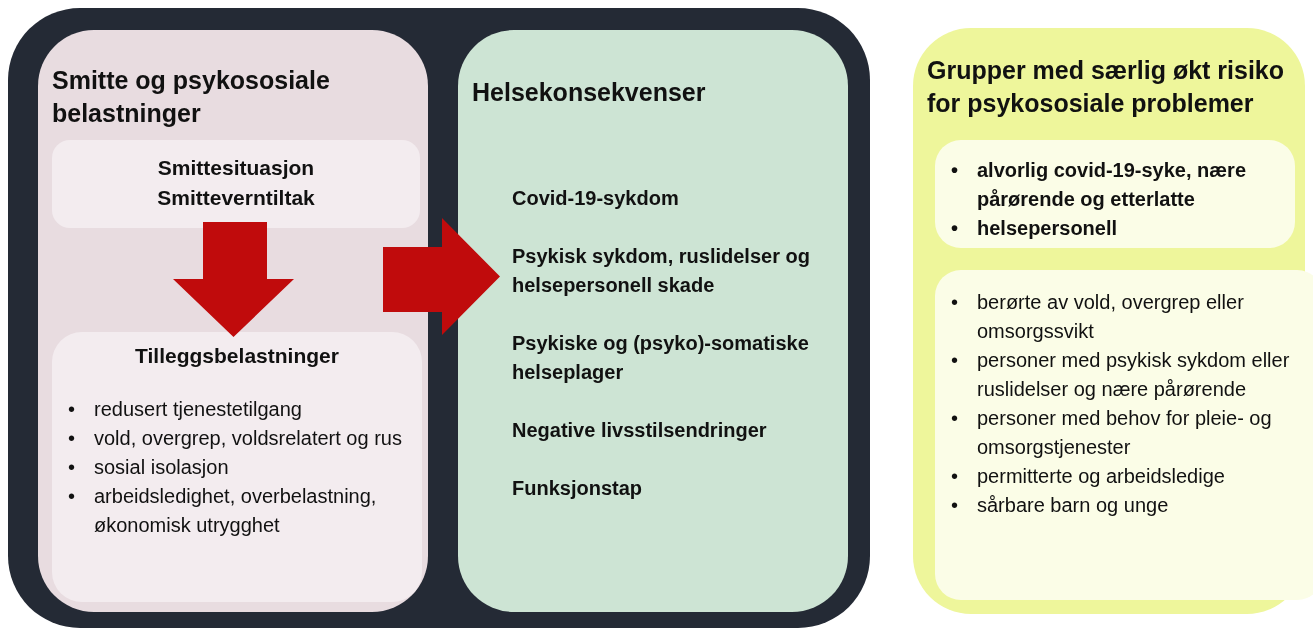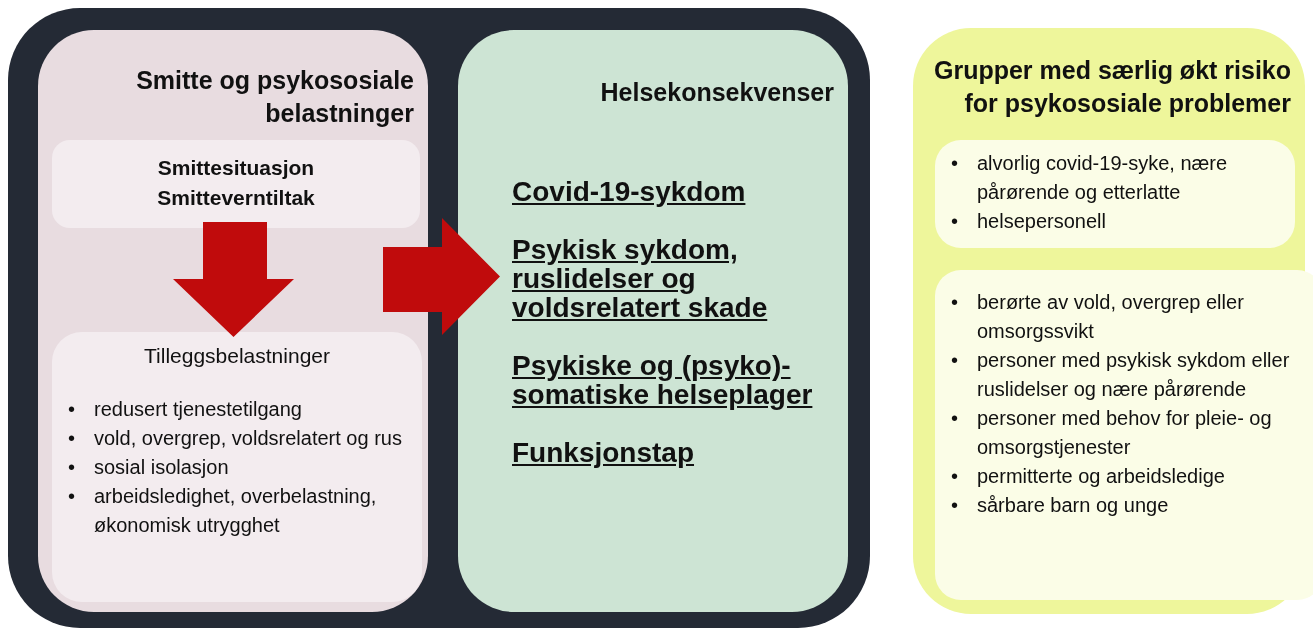--- a/index.html
+++ b/index.html
@@ -29,58 +29,58 @@
   }
   .panel-green{
     left:458px;top:30px;width:390px;height:582px;
     background:var(--c-green);border-radius:56px;z-index:1;
   }
   .panel-yellow{
     left:913px;top:28px;width:392px;height:586px;
     background:var(--c-yellow);border-radius:58px;z-index:1;
   }
   .panel-title{
-    text-align:right;font-weight:bold;font-size:25px;line-height:33px;
+    text-align:left;font-weight:bold;font-size:25px;line-height:33px;
     margin:0 14px;
   }
   .panel-pink .panel-title{padding-top:34px;}
   .panel-green .panel-title{padding-top:46px;}
   .panel-yellow .panel-title{padding-top:26px;}
 
   .sub-box{position:absolute;box-sizing:border-box;background:var(--c-pink-light);z-index:2;}
   .box-situation{
     left:14px;top:110px;width:368px;height:88px;border-radius:18px;
     text-align:center;font-weight:bold;font-size:21px;line-height:30px;padding-top:13px;
   }
   .box-additional{
     left:14px;top:302px;width:370px;height:270px;border-radius:30px;
   }
   .box-additional .sub-title{
-    text-align:center;font-weight:normal;font-size:21px;line-height:30px;padding-top:9px;margin:0;
+    text-align:center;font-weight:bold;font-size:21px;line-height:30px;padding-top:9px;margin:0;
   }
   ul.bullets{
     list-style:none;margin:0;padding:0;font-size:20px;line-height:29px;
   }
   ul.bullets li{position:relative;padding-left:42px;padding-right:14px;}
   ul.bullets li::before{
     content:"\2022";position:absolute;left:16px;top:0;
   }
   .box-additional ul.bullets{margin-top:24px;}
 
   .green-items{
     position:absolute;left:54px;top:138px;width:322px;z-index:2;
   }
   .green-items p{
-    margin:9px 0 29px 0;font-weight:bold;font-size:28px;line-height:29px;text-decoration:underline;
+    margin:16px 0 29px 0;font-weight:bold;font-size:20px;line-height:29px;
   }
 
   .ybox{position:absolute;box-sizing:border-box;background:var(--c-yellow-light);border-radius:26px;z-index:2;}
   .ybox1{left:22px;top:112px;width:360px;height:108px;}
   .ybox2{left:22px;top:242px;width:388px;height:330px;}
-  .ybox1 ul.bullets{margin-top:9px;}
+  .ybox1 ul.bullets{margin-top:16px;font-weight:bold;}
   .ybox2 ul.bullets{margin-top:18px;}
 
   .arrow{position:absolute;z-index:3;}
   .arrow svg{display:block;}
   .arrow-down{left:173px;top:222px;}
   .arrow-right{left:383px;top:218px;}
 </style>
 </head>
 <body>
 
@@ -104,22 +104,23 @@
         <li>sosial isolasjon</li>
         <li>arbeidsledighet, overbelastning, økonomisk utrygghet</li>
       </ul>
     </div>
   </div>
 
   <div class="panel panel-green">
     <div class="panel-title">Helsekonsekvenser</div>
     <div class="green-items">
       <p>Covid-19-sykdom</p>
-      <p>Psykisk sykdom, ruslidelser og voldsrelatert skade</p>
+      <p>Psykisk sykdom, ruslidelser og helsepersonell skade</p>
       <p>Psykiske og (psyko)-somatiske helseplager</p>
+      <p>Negative livsstilsendringer</p>
       <p>Funksjonstap</p>
     </div>
   </div>
 
   <div class="panel panel-yellow">
     <div class="panel-title">Grupper med særlig økt risiko for psykososiale problemer</div>
 
     <div class="ybox ybox1">
       <ul class="bullets">
         <li>alvorlig covid-19-syke, nære pårørende og etterlatte</li>

